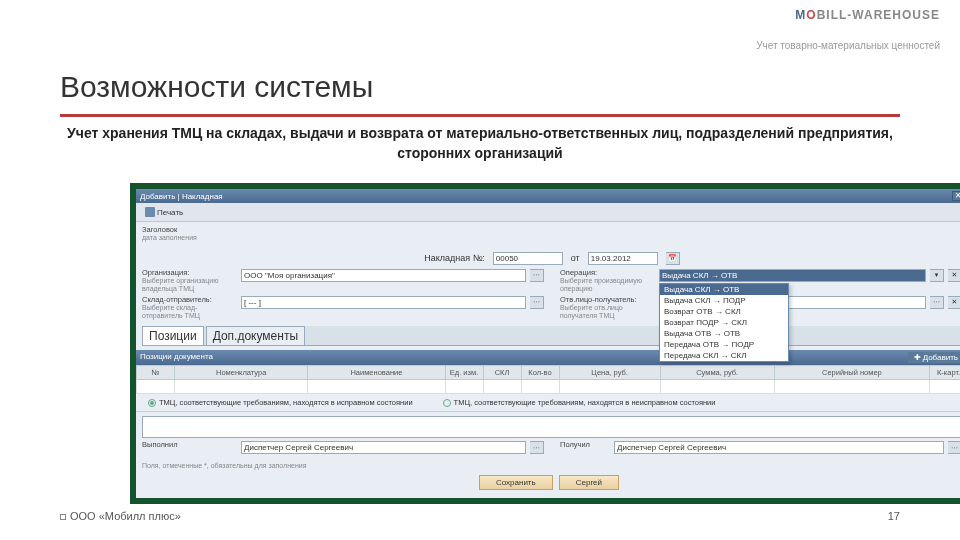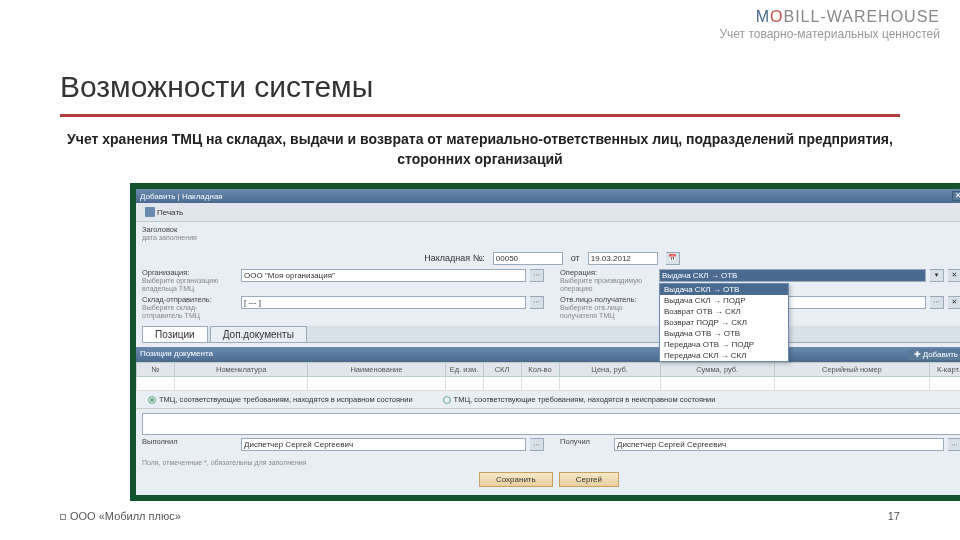--- a/index.html
+++ b/index.html
@@ -1,45 +1,45 @@
 <!DOCTYPE html>
 <html><head>
 <meta charset="utf-8">
 <style>
   *{box-sizing:border-box;margin:0;padding:0}
   body{width:960px;height:540px;background:#fff;font-family:Arial,sans-serif;position:relative;overflow:hidden}
   .logo{position:absolute;top:8px;right:20px;text-align:right}
-  .logo-main{font-size:16px;font-weight:400;letter-spacing:1px}
+  .logo-main{font-size:12px;font-weight:700;letter-spacing:1px}
   .logo-m{color:#4a6a8a}.logo-o{color:#c94a4a}.logo-rest{color:#888}
-  .logo-sub{font-size:12px;color:#999;margin-top:1px}
+  .logo-sub{font-size:10px;color:#999;margin-top:18px}
   .title-wrap{position:absolute;top:70px;left:60px;right:60px}
   .title{font-size:30px;font-weight:400;color:#333;padding-bottom:6px}
   .title-line{height:3px;background:#b73a3a;margin-top:4px}
-  .subtitle{position:absolute;top:130px;left:60px;right:60px;text-align:center;font-size:14px;font-weight:700;color:#222;line-height:1.4}
+  .subtitle{position:absolute;top:124px;left:60px;right:60px;text-align:center;font-size:14px;font-weight:700;color:#222;line-height:1.4}
   .app{position:absolute;top:183px;left:130px;width:844px;border:6px solid #14532d;background:#e8eef4;font-size:8px;color:#333}
   .app-hdr{background:linear-gradient(#6a8ab0,#4a6a90);color:#fff;padding:2px 4px;display:flex;justify-content:space-between;align-items:center;height:14px}
   .app-close{background:#5a7a9a;border:1px solid #3a5a7a;width:12px;height:10px;text-align:center;line-height:8px;cursor:pointer}
   .toolbar{background:#e0e6ec;padding:2px 4px;border-bottom:1px solid #bcc}
   .tb-btn{display:inline-flex;align-items:center;gap:2px;padding:1px 4px;border:1px solid transparent;cursor:pointer}
   .ico{display:inline-block;width:10px;height:10px;background:#6a8ab0;border-radius:1px}
   .form{padding:4px 6px;background:#e8eef4}
   .row{display:flex;gap:16px;margin-bottom:3px}
   .col{flex:1}
   .fld{display:flex;align-items:flex-start;gap:4px;margin-bottom:3px}
   .lbl{width:95px;font-size:7.5px;color:#444;line-height:1.1}
   .lbl-sub{color:#888;display:block;font-size:7px}
   .inp{flex:1;height:13px;background:#fff;border:1px solid #9ab;padding:0 2px;font-size:8px;display:flex;align-items:center}
   .inp-btn{width:14px;height:13px;background:#d8e0e8;border:1px solid #9ab;border-left:none;cursor:pointer;display:flex;align-items:center;justify-content:center;font-size:7px}
   .docnum{display:flex;align-items:center;justify-content:center;gap:8px;padding:4px 0;font-size:9px;font-weight:400}
   .docnum .inp{flex:0 0 70px}
   .dropdown{position:absolute;background:#fff;border:1px solid #6a8ab0;font-size:8px;z-index:10;box-shadow:2px 2px 4px rgba(0,0,0,0.2)}
   .dropdown .sel{background:#4a6a90;color:#fff;padding:1px 4px}
   .dropdown div{padding:1px 4px;white-space:nowrap}
   .tabs{background:#d8e0e8;display:flex;border-bottom:1px solid #9ab;margin-top:4px}
-  .tab{padding:2px 12px;border:1px solid #9ab;border-bottom:none;background:#e8eef4;margin-right:2px;cursor:pointer;font-size:10px}
+  .tab{padding:2px 6px;border:1px solid #9ab;border-bottom:none;background:#e8eef4;margin-right:2px;cursor:pointer;font-size:12px}
   .tab.active{background:#fff}
   .pos-hdr{background:linear-gradient(#6a8ab0,#4a6a90);color:#fff;padding:2px 4px;display:flex;justify-content:space-between;font-size:8px}
   .add-btn{background:#5a7a9a;padding:1px 6px;cursor:pointer;display:flex;align-items:center;gap:2px}
   .tbl{width:100%;border-collapse:collapse;background:#fff}
   .tbl th{background:#e0e6ec;border:1px solid #bcc;padding:2px 3px;font-size:7.5px;font-weight:400;color:#555}
   .tbl td{border:1px solid #ddd;height:14px}
   .radios{display:flex;gap:30px;padding:4px 12px;font-size:7.5px;background:#e8eef4}
   .radio{display:flex;align-items:flex-start;gap:3px}
   .rcircle{width:8px;height:8px;border:1px solid #6a8;border-radius:50%;flex-shrink:0;display:flex;align-items:center;justify-content:center;margin-top:1px}
   .rcircle.on::after{content:"";width:4px;height:4px;background:#6a8;border-radius:50%}

